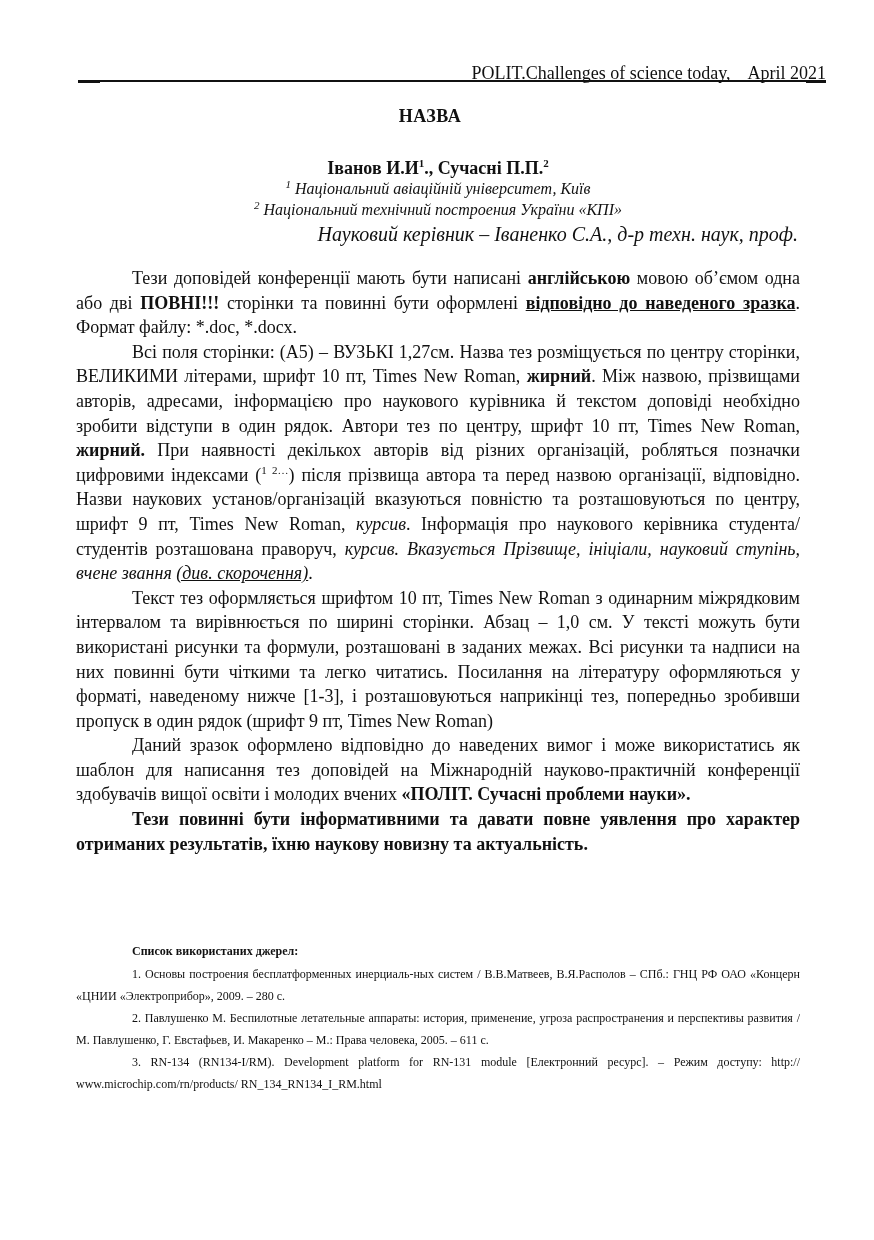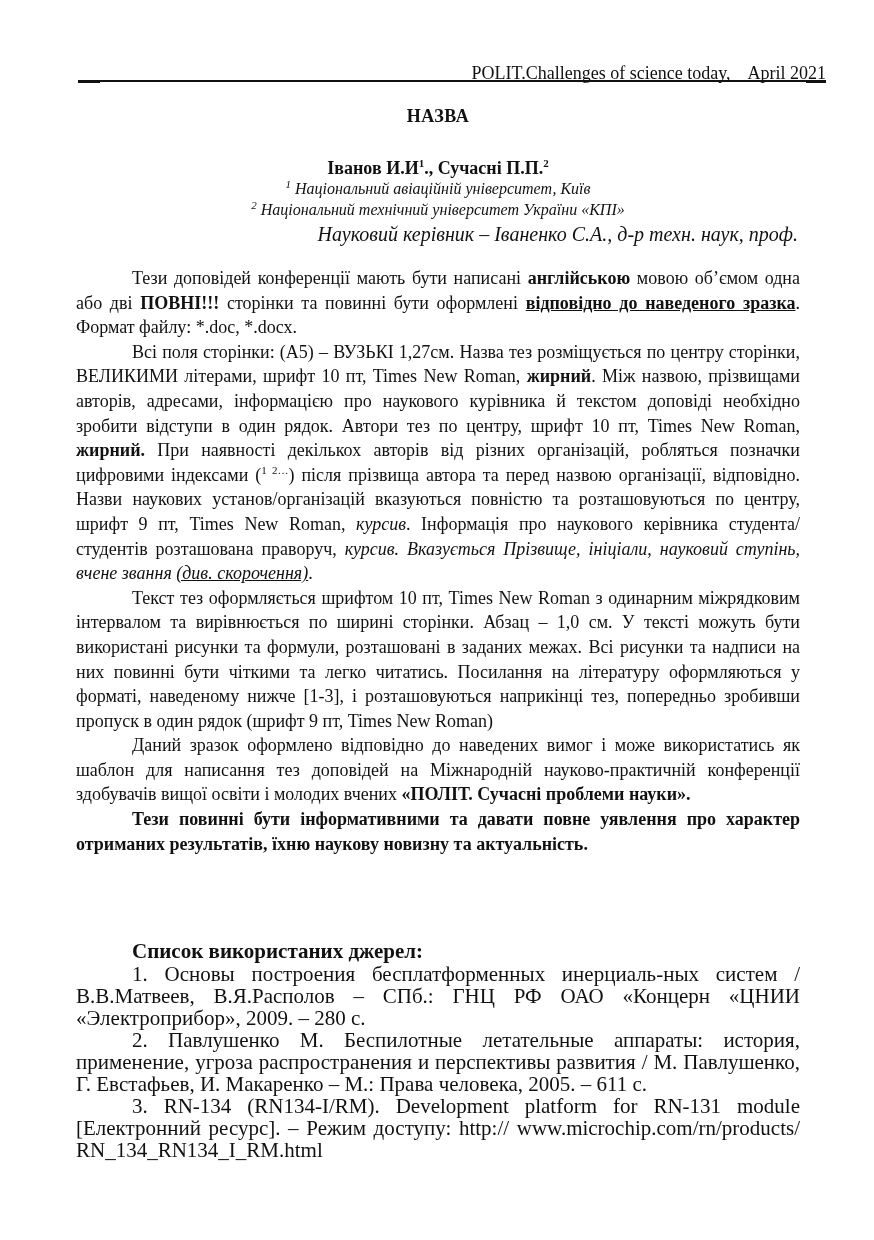--- a/index.html
+++ b/index.html
@@ -3,33 +3,33 @@
   <meta charset="utf-8">
   <style>
     html, body { margin: 0; padding: 0; background: #ffffff; }
     body { width: 874px; height: 1240px; position: relative; overflow: hidden;
       font-family: "Liberation Serif", "DejaVu Serif", serif; color: #111; }
     .header { position: absolute; left: 78px; top: 60px; width: 748px; height: 26px;
       text-align: right; font-size: 18px; line-height: 26px; }
     .header-rule { position: absolute; left: 78px; top: 80px; width: 748px; height: 2px; background: #111; }
     .header-rule-stub-l { position: absolute; left: 78px; top: 80px; width: 22px; height: 3px; background: #111; }
     .header-rule-stub-r { position: absolute; left: 806px; top: 80px; width: 20px; height: 3px; background: #111; }
-    .title { position: absolute; left: 78px; top: 106px; width: 720px; text-align: center;
+    .title { position: absolute; left: 70px; top: 106px; width: 720px; text-align: center;
       font-weight: bold; font-size: 18px; letter-spacing: 0.5px; }
     .authors { position: absolute; left: 78px; top: 158px; width: 720px; text-align: center;
       font-weight: bold; font-size: 18px; }
     sup { font-size: 11px; line-height: 0; }
     .aff { position: absolute; left: 78px; width: 720px; text-align: center; font-style: italic; font-size: 16px; }
     .aff1 { top: 180px; }
     .aff2 { top: 201px; }
     .advisor { position: absolute; right: 76px; top: 223px; font-style: italic; font-size: 20px; }
     .body { position: absolute; left: 76px; top: 266px; width: 724px; font-size: 18px; line-height: 24.6px; text-align: justify; }
     .body p { margin: 0; text-indent: 56px; }
     .u { text-decoration: underline; }
-    .refs { position: absolute; left: 76px; top: 940px; width: 724px; font-size: 21px; line-height: 22px; text-align: justify; }
+    .refs { position: absolute; left: 76px; top: 940px; width: 724px; font-size: 12px; line-height: 22px; text-align: justify; }
     .refs p { margin: 0; text-indent: 56px; }
     .refs .refs-title { font-weight: bold; margin-bottom: 1px; }
   </style>
 </head>
 <body>
 
 <div class="header">
   <span style="white-space:pre;">POLIT.Challenges of science today,    April 2021</span>
 </div>
 <div class="header-rule"></div>
@@ -39,21 +39,21 @@
 <div class="title">НАЗВА</div>
 
 <div class="authors">
   <span>Іванов И.И</span><sup>1</sup><span style="white-space:pre;">., </span><span>Сучасні П.П.</span><sup>2</sup>
 </div>
 
 <div class="aff aff1">
   <sup>1</sup><span> Національний авіаційній університет, Київ</span>
 </div>
 <div class="aff aff2">
-  <sup>2</sup><span> Національний технічний університет України «КПІ»</span>
+  <sup>2</sup><span> Національний технічний построения України «КПІ»</span>
 </div>
 <div class="advisor">Науковий керівник – Іваненко С.А., д-р техн. наук, проф.</div>
 
 <div class="body">
   <p>
     <span>Тези доповідей конференції мають бути написані </span><b>англійською</b><span> мовою об’ємом одна або дві </span><b>ПОВНІ!!!</b><span> сторінки та повинні бути оформлені </span><b class="u">відповідно до наведеного зразка</b><span>. Формат файлу: *.doc, *.docx.</span>
   </p>
   <p>
     <span>Всі поля сторінки: (А5) – ВУЗЬКІ 1,27см. Назва тез розміщується по центру сторінки, ВЕЛИКИМИ літерами, шрифт 10 пт, Times New Roman, </span><b>жирний</b><span>. Між назвою, прізвищами авторів, адресами, інформацією про наукового курівника й текстом доповіді необхідно зробити відступи в один рядок. Автори тез по центру, шрифт 10 пт, Times New Roman, </span><b>жирний.</b><span> При наявності декількох авторів від різних організацій, робляться позначки цифровими індексами (</span><sup>1 2…</sup><span>) після прізвища автора та перед назвою організації, відповідно. Назви наукових установ/організацій вказуються повністю та розташовуються по центру, шрифт 9 пт, Times New Roman, </span><i>курсив</i><span>. Інформація про наукового керівника студента/студентів розташована праворуч, </span><i>курсив. Вказується Прізвище, ініціали, науковий ступінь, вчене звання </i><i class="u">(див. скорочення)</i><span>.</span>
   </p>

